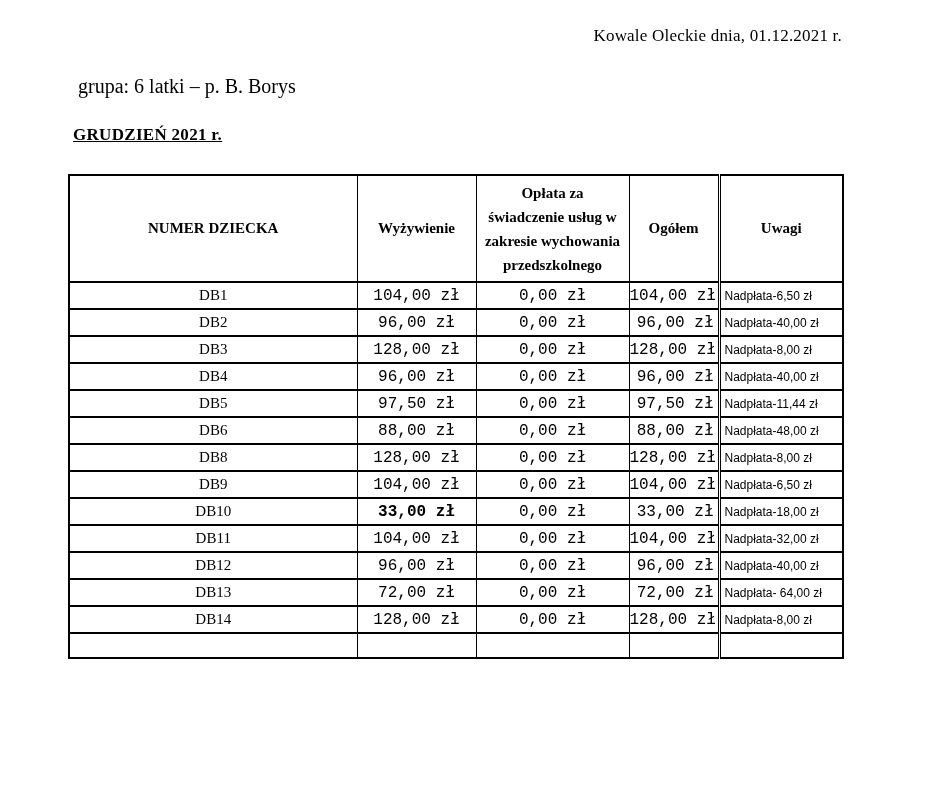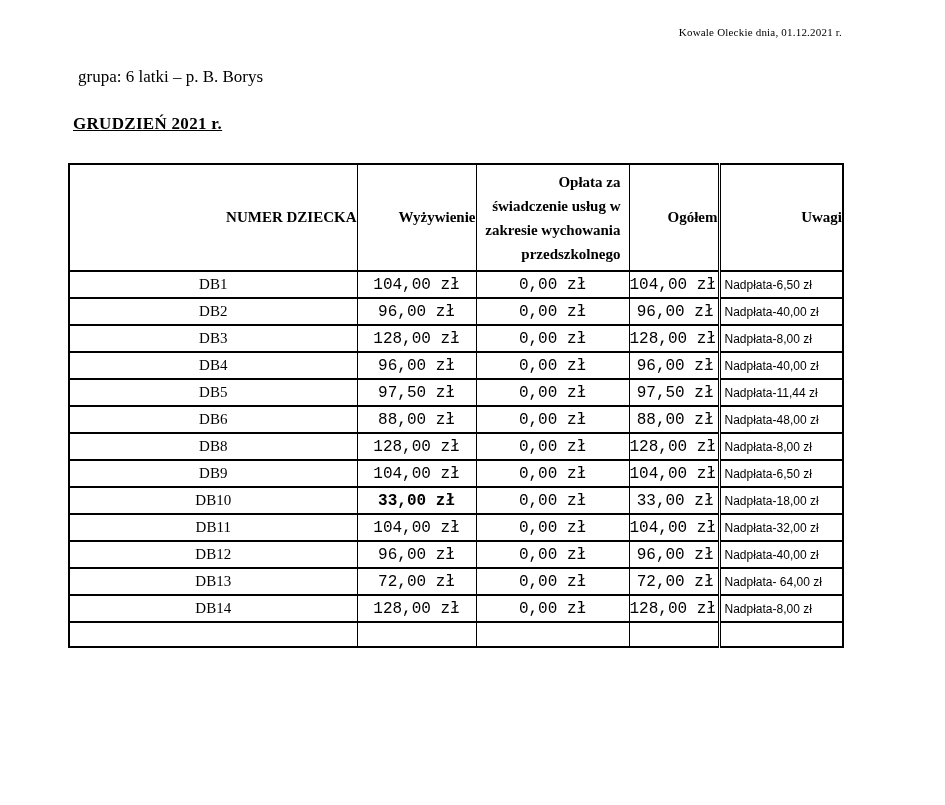--- a/index.html
+++ b/index.html
@@ -16,33 +16,33 @@
     background: #ffffff;
     overflow: hidden;
   }
   .content {
     margin-left: 68px;
     width: 774px;
   }
   .date-line {
     padding-top: 26px;
     text-align: right;
-    font-size: 11px;
+    font-size: 17px;
     letter-spacing: 0.2px;
   }
   .doc-title {
     margin-top: 31px;
     text-align: center;
     font-size: 21px;
     letter-spacing: 0.2px;
   }
   .group-line {
     margin-top: 29px;
     padding-left: 10px;
-    font-size: 17px;
+    font-size: 20px;
   }
   .month-heading-wrap {
     margin-top: 27px;
     padding-left: 5px;
   }
   .month-heading {
     display: inline-block;
     font-size: 17px;
     font-weight: bold;
     text-decoration: underline;
@@ -66,21 +66,21 @@
     border-top-width: 2px;
     border-bottom-width: 2px;
     vertical-align: middle;
     overflow: hidden;
     white-space: nowrap;
     padding: 0;
   }
   tr.header-row th {
     height: 105px;
     font-weight: bold;
-    text-align: right;
+    text-align: center;
     font-size: 15px;
     white-space: normal;
   }
   th.th-wyzywienie, th.th-ogolem { font-size: 17px; }
   th.th-oplata {
     font-size: 13px;
     line-height: 1.6;
     padding: 0 8px;
   }
   tbody td { height: 25px; }

